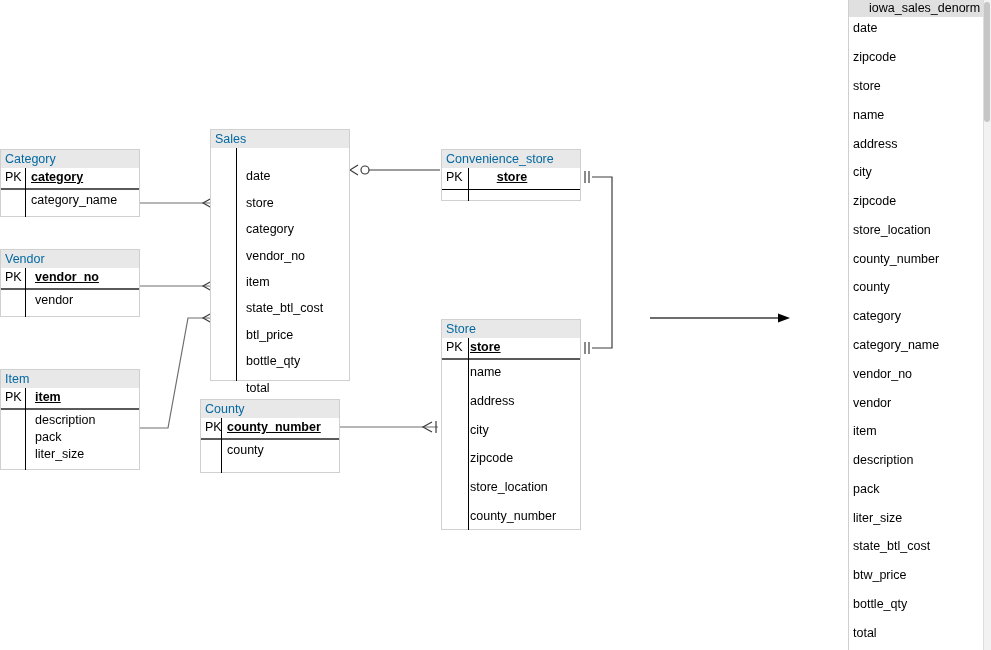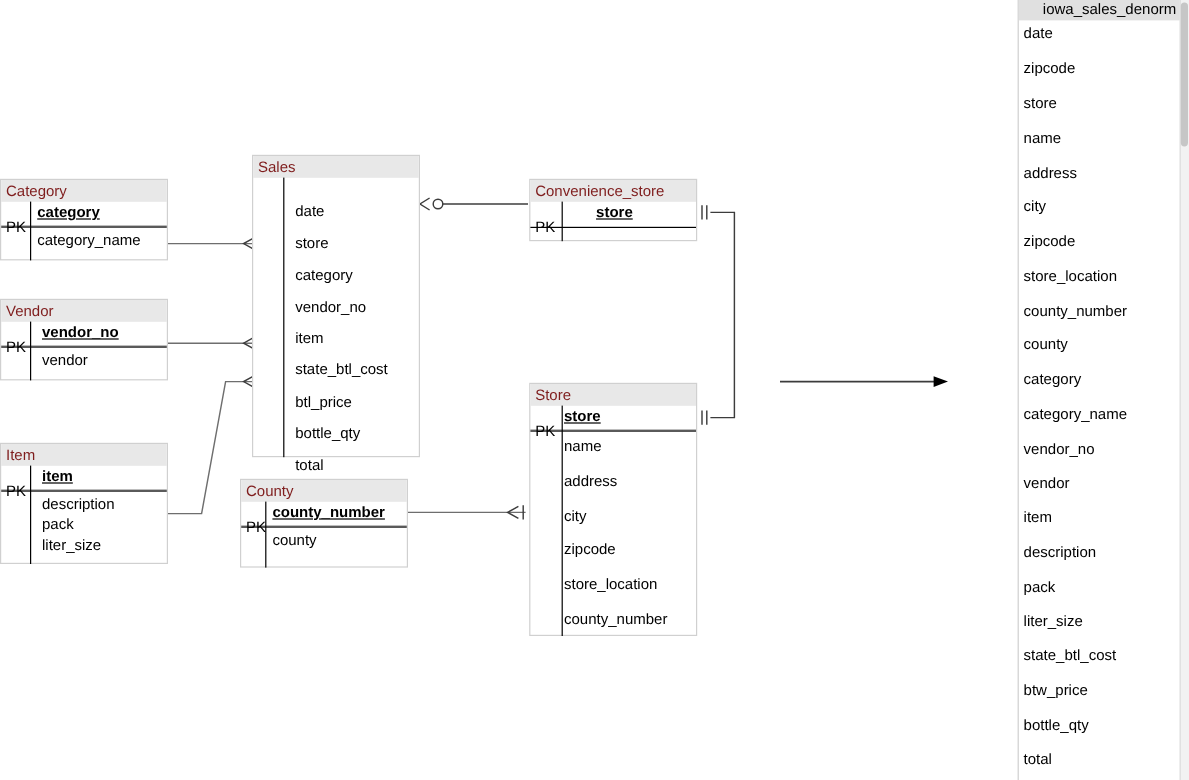--- a/index.html
+++ b/index.html
@@ -7,25 +7,25 @@
     width:991px;height:650px;position:relative;overflow:hidden;
     font-family:"Liberation Sans","DejaVu Sans",sans-serif;
     font-size:12.5px;color:#000;
   }
   .canvas{position:absolute;left:0;top:0;width:991px;height:650px;}
 
   
   .entity{position:absolute;border:1px solid #d0d0d0;background:#fff;box-sizing:border-box;}
   .ent-title{
     background:#e8e8e8;height:18px;line-height:18px;
-    padding-left:4px;font-size:12.5px;color:#7f1d1d;box-sizing:border-box;
+    padding-left:4px;font-size:12.5px;color:#0369a1;box-sizing:border-box;
     border-bottom:1px solid #e8e8e8;white-space:nowrap;
   }
   .pk-row{position:relative;height:22px;box-sizing:border-box;border-bottom:2px solid #5a5a5a;}
-  .pk-tag{position:absolute;left:4px;top:14px;font-size:12.5px;}
+  .pk-tag{position:absolute;left:4px;top:2px;font-size:12.5px;}
   .pk-name{position:absolute;top:2px;font-weight:bold;text-decoration:underline;font-size:12.5px;}
   .attrs{position:relative;box-sizing:border-box;}
   .attr{position:absolute;font-size:12.5px;white-space:nowrap;}
   
   .vdiv{position:absolute;width:1px;background:#000;}
   svg.overlay{position:absolute;left:0;top:0;width:991px;height:650px;overflow:visible;pointer-events:none;}
 
   
   .denorm{
     position:absolute;left:848px;top:0;width:143px;height:650px;

